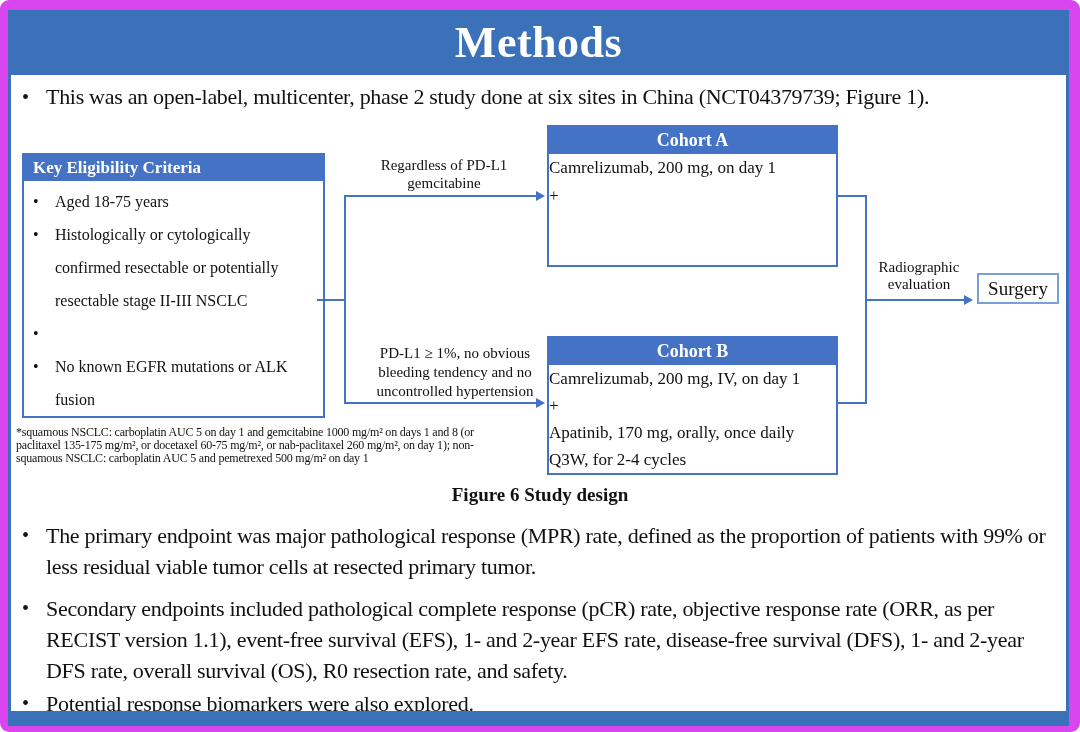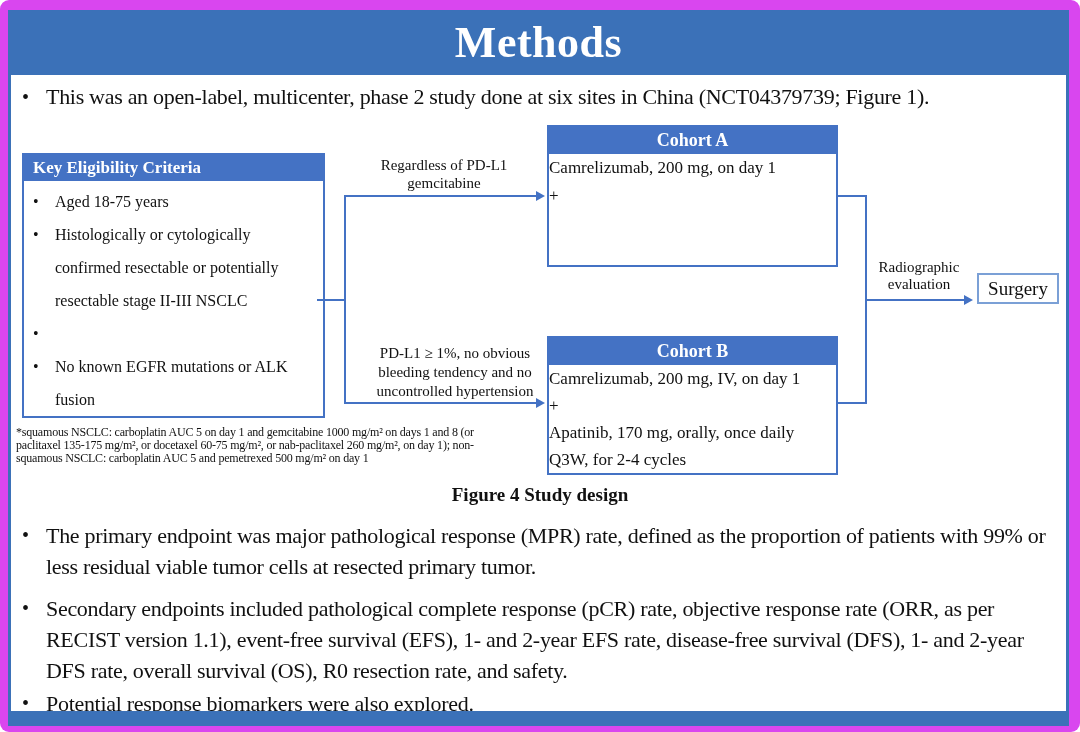--- a/index.html
+++ b/index.html
@@ -154,21 +154,21 @@
     <div class="small-label lbl-eval">Radiographic
 evaluation</div>
 
     <div class="surgery">
       <span>Surgery</span>
     </div>
 
     <div class="footnote">*squamous NSCLC: carboplatin AUC 5 on day 1 and gemcitabine 1000 mg/m² on days 1 and 8 (or
 paclitaxel 135-175 mg/m², or docetaxel 60-75 mg/m², or nab-paclitaxel 260 mg/m², on day 1); non-
 squamous NSCLC: carboplatin AUC 5 and pemetrexed 500 mg/m² on day 1</div>
-    <div class="caption">Figure 4 Study design</div>
+    <div class="caption">Figure 6 Study design</div>
   </div>
 
   <div class="bullet-row b1">
     <span class="marker">•</span>
     <span class="btext">The primary endpoint was major pathological response (MPR) rate, defined as the proportion of patients with 99% or less residual viable tumor cells at resected primary tumor.</span>
   </div>
   <div class="bullet-row b2">
     <span class="marker">•</span>
     <span class="btext">Secondary endpoints included pathological complete response (pCR) rate, objective response rate (ORR, as per RECIST version 1.1), event-free survival (EFS), 1- and 2-year EFS rate, disease-free survival (DFS), 1- and 2-year DFS rate, overall survival (OS), R0 resection rate, and safety.</span>
   </div>

